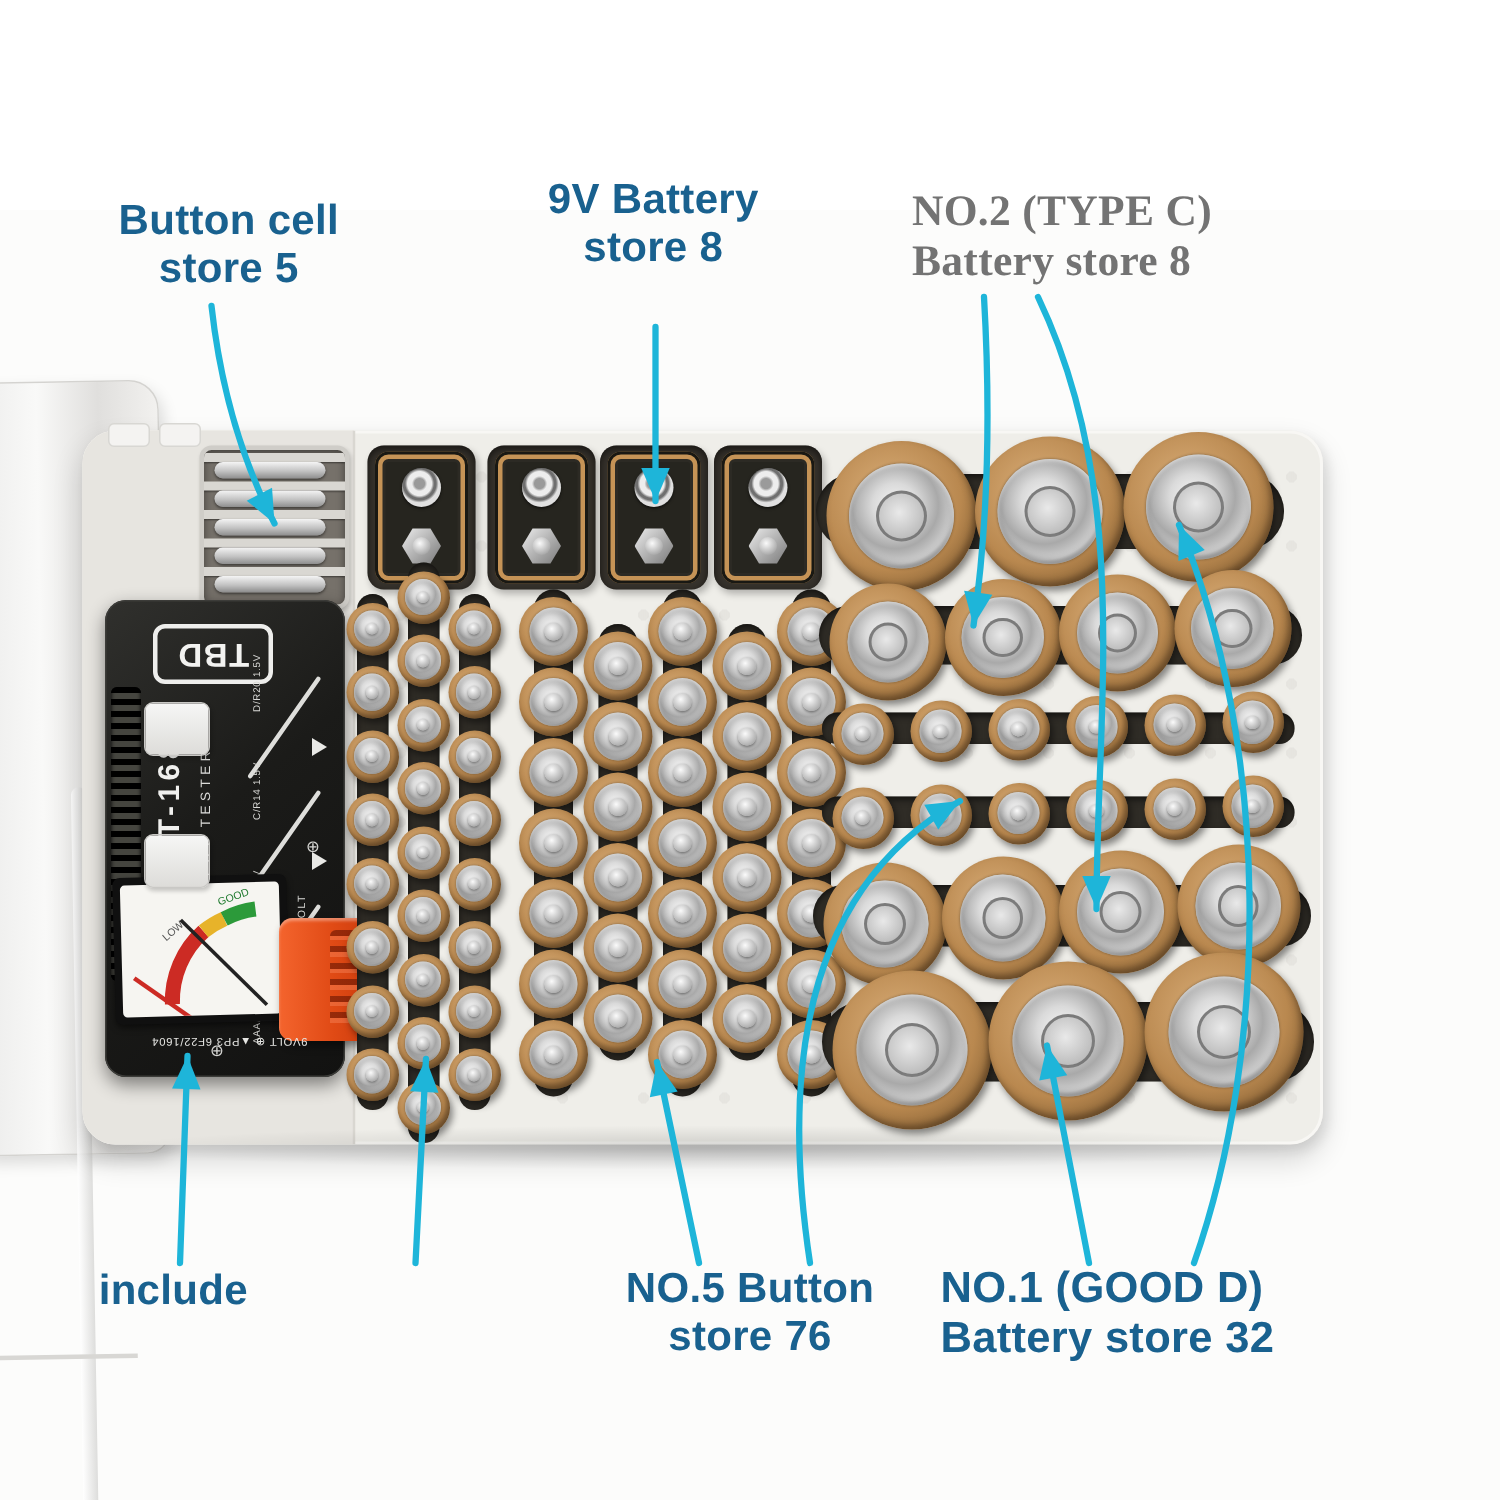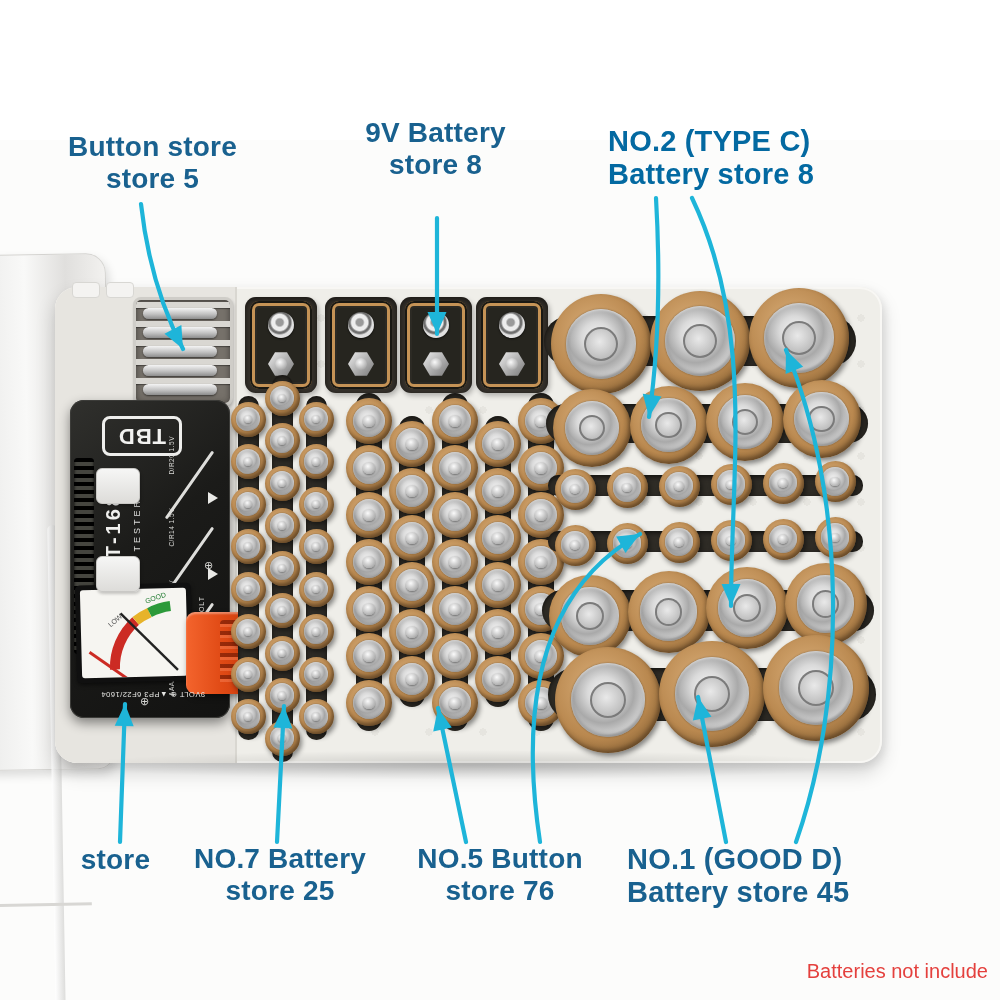--- a/index.html
+++ b/index.html
@@ -568,40 +568,35 @@
       <polygon points="284,706 292.3565851579955,728.4592405147006 273.3817028660268,727.4825921614375" fill="#1eb5d9"></polygon>
       <path d="M726,842 L698,697" fill="none" stroke="#1eb5d9" stroke-width="4.2" stroke-linecap="round"></path>
       <polygon points="698,697 711.4988994920321,716.7997402130435 692.8435355088124,720.4021553270446" fill="#1eb5d9"></polygon>
       <path d="M796,842 C846,700 848,500 786,350" fill="none" stroke="#1eb5d9" stroke-width="4.2" stroke-linecap="round"></path>
       <polygon points="786,350 803.1833428495438,366.7027760721095 785.6241721355962,373.96056663387446" fill="#1eb5d9"></polygon>
       <path d="M120,842 L125,704" fill="none" stroke="#1eb5d9" stroke-width="4.2" stroke-linecap="round"></path>
       <polygon points="125,704 133.69719180623173,726.3295511528023 114.70965066057009,725.6415967634667" fill="#1eb5d9"></polygon>
     </svg>
 
   <div class="callout c-button-cell" style="color: rgb(25, 97, 143);">
-    <div>Button store</div>
+    <div>Button cell</div>
     <div>store 5</div>
   </div>
   <div class="callout c-nine-v" style="color: rgb(25, 97, 143);">
     <div>9V Battery</div>
     <div>store 8</div>
   </div>
-  <div class="callout c-no2" style="color: #0369a1;">
+  <div class="callout c-no2" style="color: #737373; font-family: Liberation Serif, serif;">
     <div>NO.2 (TYPE C)</div>
     <div>Battery store 8</div>
   </div>
   <div class="callout c-tester" style="color: rgb(25, 97, 143);">
-    <div>store</div>
-  </div>
-  <div class="callout c-no7" style="color: rgb(25, 97, 143);">
-    <div>NO.7 Battery</div>
-    <div>store 25</div>
+    <div>include</div>
   </div>
   <div class="callout c-no5" style="color: rgb(25, 97, 143);">
     <div>NO.5 Button</div>
     <div>store 76</div>
   </div>
   <div class="callout c-no1" style="color: rgb(25, 97, 143);">
     <div>NO.1 (GOOD D)</div>
-    <div>Battery store 45</div>
-  </div>
-  <div class="abs note" style="color: rgb(228, 64, 61);">Batteries not include</div>
+    <div>Battery store 32</div>
+  </div>
 </div>
 
 </body></html>

